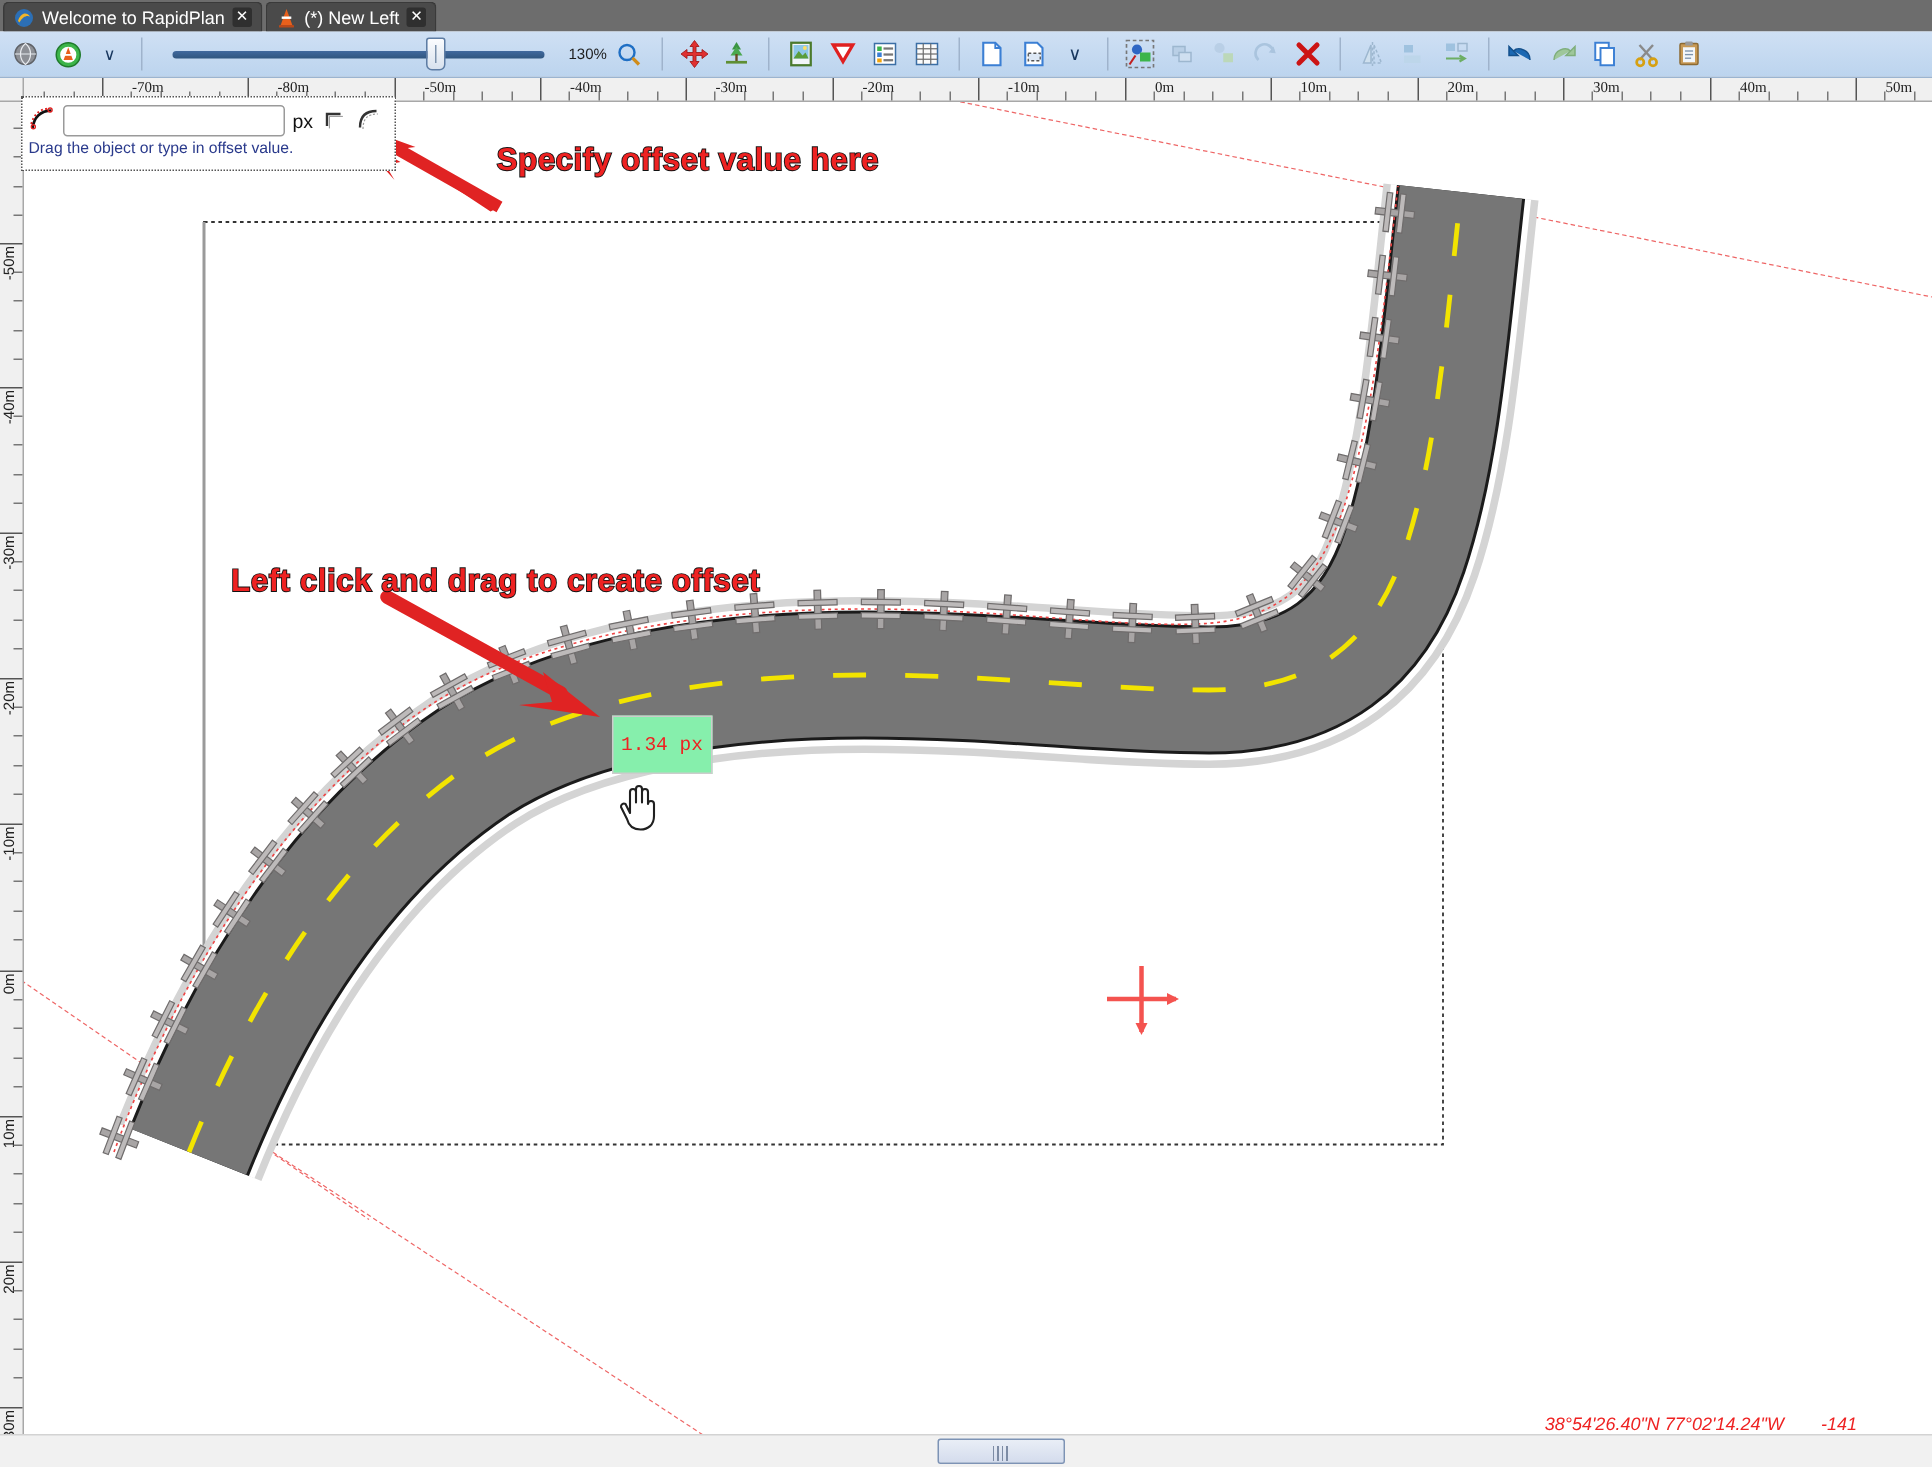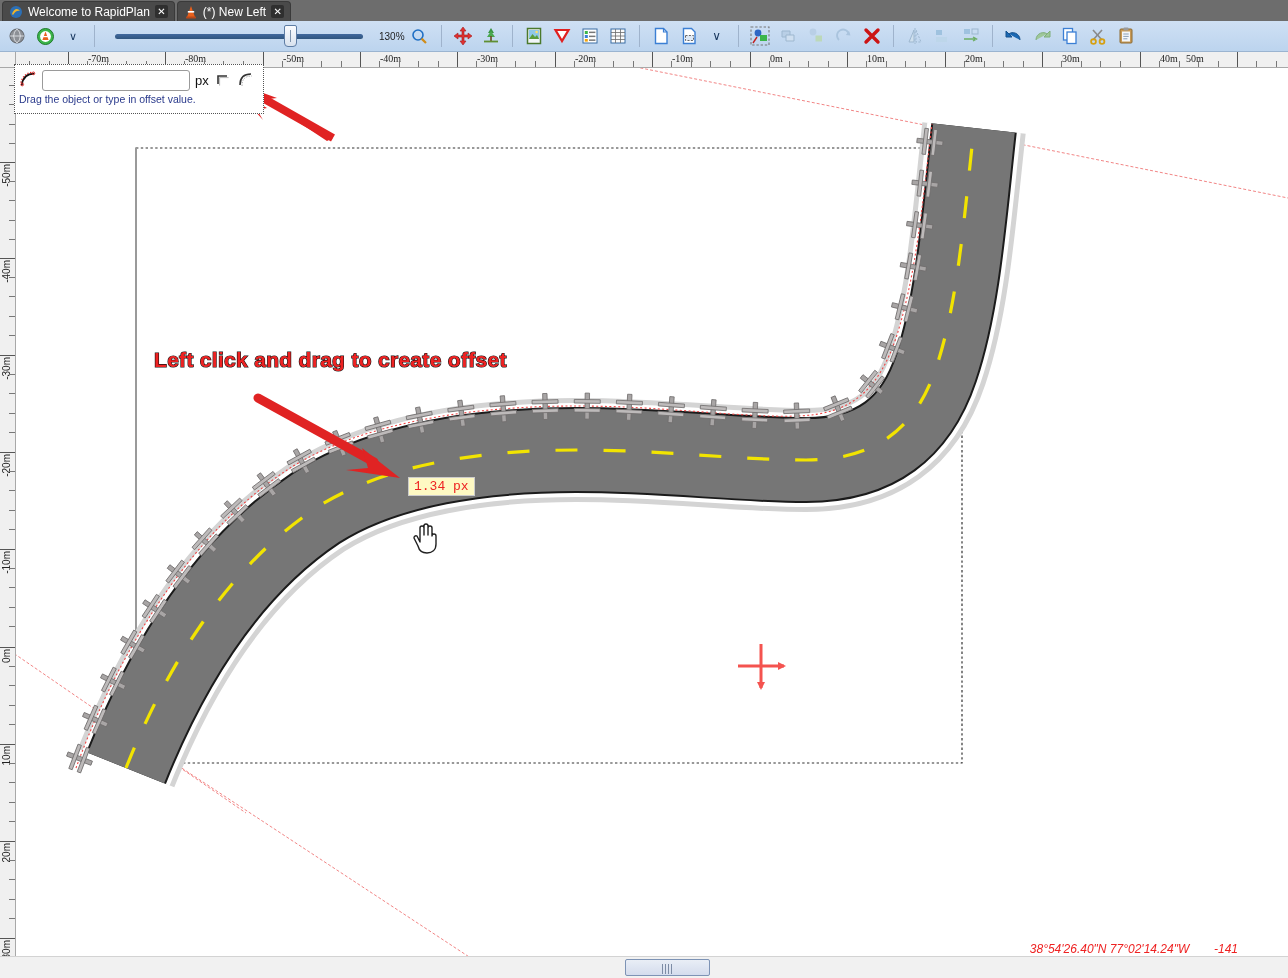--- a/index.html
+++ b/index.html
@@ -150,26 +150,26 @@
     color: #ee2222;
     -webkit-text-stroke: 1.2px #111;
     paint-order: stroke fill;
     white-space: nowrap;
     z-index: 35;
     letter-spacing: 0.3px;
   }
 
   .tooltip-px {
     position: absolute; left: 408px; top: 477px;
-    background: #fef9c3;
+    background: #86efac;
     border: 1px solid #cccccc;
     color: #ee2222;
     font-family: "Liberation Mono", monospace;
     font-size: 13px;
-    padding: 1px 5px;
+    padding: 11px 5px;
     z-index: 36;
     white-space: nowrap;
   }
 
   
   .coords {
     position: absolute; right: 8px; bottom: 22px;
     font-size: 12px; font-style: italic;
     color: #ee2222;
     z-index: 30; white-space: nowrap;
@@ -499,21 +499,21 @@
       <div class="rh-minor" style="left: 1064.8px;"></div>
       <div class="rh-minor" style="left: 1084.2px;"></div>
       <div class="rh-minor" style="left: 1103.6px;"></div>
       <div class="rh-major" style="left: 1124px;"></div>
       <div class="rh-lbl" style="left: 1124px;">40m</div>
       <div class="rh-minor" style="left: 1143.4px;"></div>
       <div class="rh-minor" style="left: 1162.8px;"></div>
       <div class="rh-minor" style="left: 1182.2px;"></div>
       <div class="rh-minor" style="left: 1201.6px;"></div>
       <div class="rh-major" style="left: 1221px;"></div>
-      <div class="rh-lbl" style="left: 1150px; text-align: right;">50m</div>
+      <div class="rh-lbl" style="left: 1221px; text-align: right;">50m</div>
       <div class="rh-minor" style="left: 1240.4px;"></div>
       <div class="rh-minor" style="left: 1259.8px;"></div>
       <div class="rh-minor" style="left: 32.6px;"></div>
       <div class="rh-minor" style="left: 13.2px;"></div>
     </div>
   <div class="ruler-v" id="ruler-v">
       <div class="rv-major" style="top: 94px;"></div>
       <div class="rv-lbl" style="top: 96px;">-50m</div>
       <div class="rv-minor" style="top: 113.2px;"></div>
       <div class="rv-minor" style="top: 132.4px;"></div>
@@ -821,28 +821,29 @@
       <span class="mini-icon">
         <svg width="16" height="16" viewBox="0 0 16 16">
           <path d="M2 13 C2 5, 6 2, 13 2" fill="none" stroke="#333" stroke-width="1.6"></path>
           <path d="M4 14 C4 7, 7 4, 14 4" fill="none" stroke="#999" stroke-width="0.8" stroke-dasharray="1.4 1.2"></path>
         </svg>
       </span>
     </div>
     <div class="offset-hint">Drag the object or type in offset value.</div>
   </div>
 
+  <div class="annot" style="left:331px; top:95px;">Specify offset value here</div>
 
   <svg style="position:absolute;left:215px;top:88px;z-index:34;" width="125" height="55" viewBox="0 0 125 55">
     <path d="M118 50 L46 12 L62 10 L40 2 L42 24 L50 12 L112 53 Z" fill="#e02323"></path>
     <path d="M118 50 L44 8 L118 50 Z" stroke="#e02323" stroke-width="8" stroke-linecap="round"></path>
     <path d="M22 3 L52 20 L42 22 L48 32 L22 3 Z" fill="#e02323"></path>
   </svg>
 
-  <div class="annot" style="left:154px; top:348px;">Left click and drag to create offset</div>
+  <div class="annot" style="left:154px; top:376px;">Left click and drag to create offset</div>
 
   <svg style="position:absolute;left:250px;top:390px;z-index:34;" width="160" height="95" viewBox="0 0 160 95">
     <line x1="8" y1="8" x2="124" y2="72" stroke="#e02323" stroke-width="9" stroke-linecap="round"></line>
     <path d="M150 88 L112 58 L118 78 L96 80 Z" fill="#e02323"></path>
   </svg>
 
   <div class="coords">
     <span>38°54'26.40"N 77°02'14.24"W</span>
     <span style="display:inline-block;width:18px;"></span>
     <span>-141</span>

